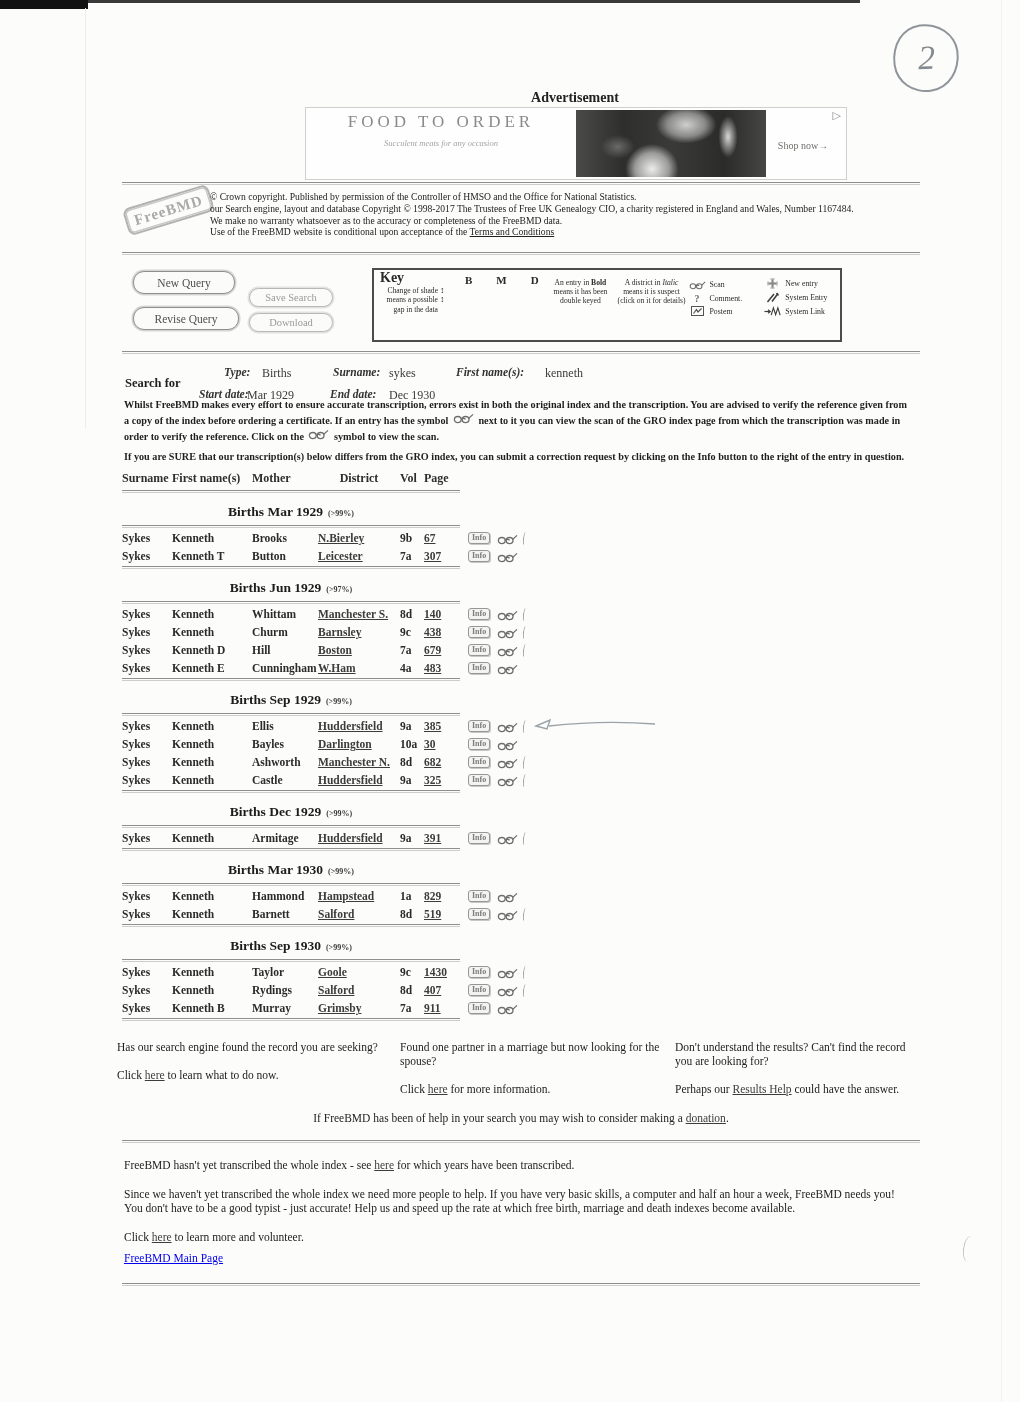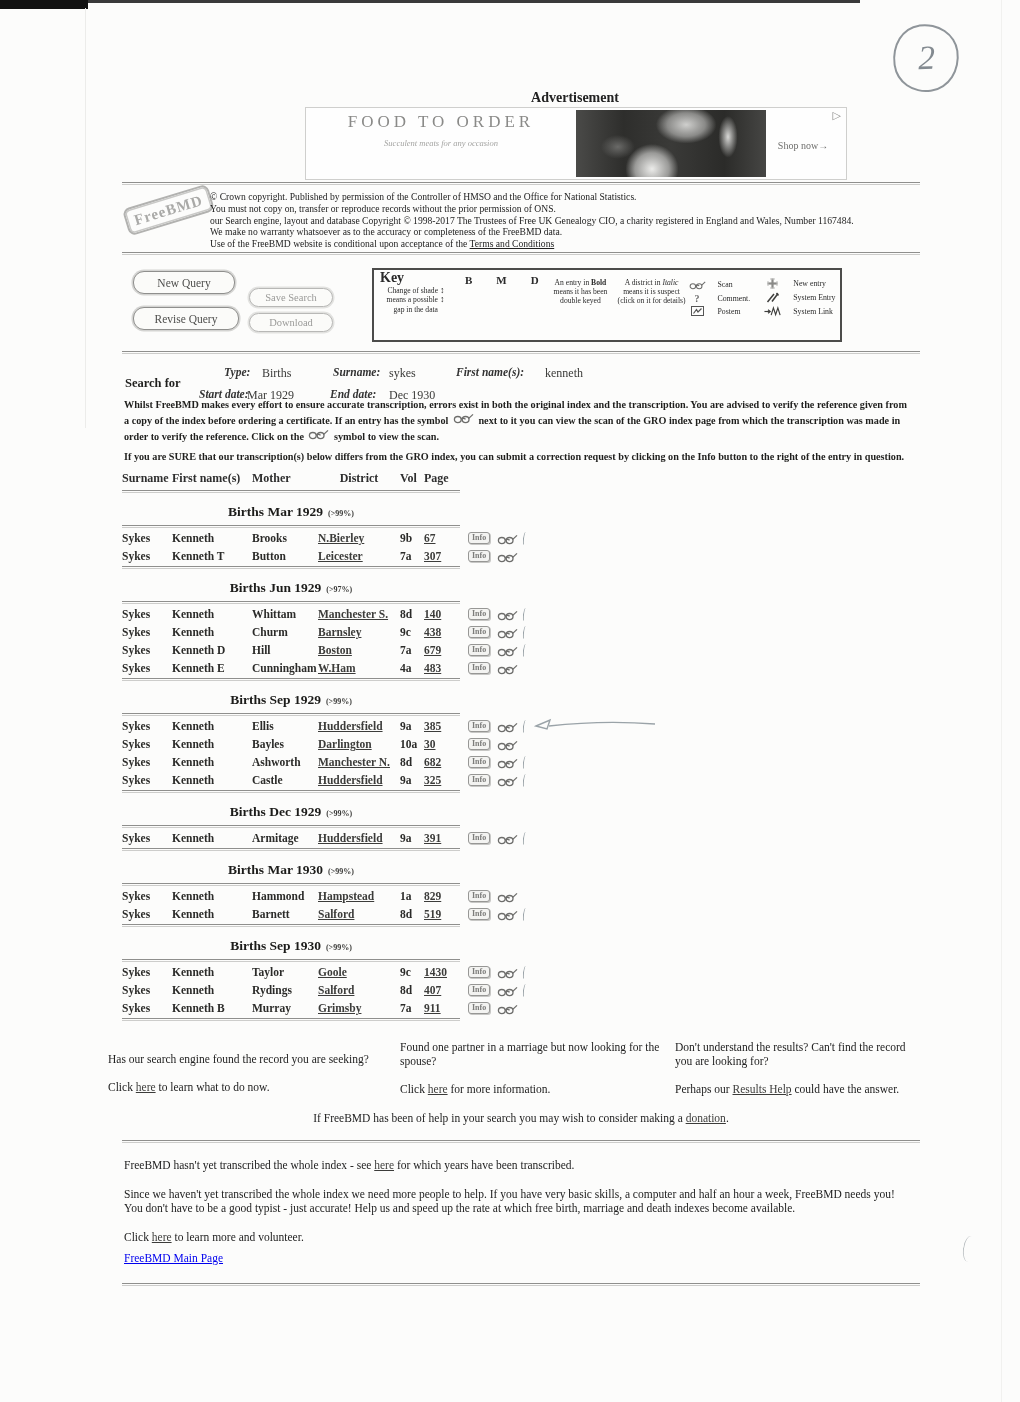--- a/index.html
+++ b/index.html
@@ -48,21 +48,21 @@
            background:#fdfdfc;display:flex;font-size:7.6px;line-height:9.2px;color:#2a2a2a;}
   .key-c1{width:92px;padding:3px 0 0 6px;}
   .key-title{font-size:14px;font-weight:bold;}
   .key-shade{display:flex;margin-top:4px;}
   .key-shade-text{width:58px;text-align:right;}
   .key-arrows{display:flex;flex-direction:column;margin-left:2px;font-size:9px;font-weight:bold;}
   .key-bmd{width:88px;display:flex;gap:24px;padding-top:6px;font-size:11px;font-weight:bold;}
   .key-note{width:74px;padding-top:8px;text-align:center;}
   .key-note2{width:80px;padding-top:8px;text-align:center;}
   .key-leg{width:82px;padding-top:8px;display:flex;flex-direction:column;gap:3px;}
-  .key-leg-row{display:flex;align-items:center;gap:12px;font-size:7.8px;}
+  .key-leg-row{display:flex;align-items:center;gap:4px;font-size:7.8px;}
   .key-ic{width:17px;display:inline-flex;justify-content:center;color:#555;}
   
   .abs{position:absolute;}
   .lbl-i{font-style:italic;font-weight:bold;font-size:11.5px;color:#333;}
   .val{font-size:12px;color:#3a3a38;}
   .searchfor{font-weight:bold;font-size:12.5px;color:#1f1f1d;}
   .notice{position:absolute;left:124px;width:788px;font-weight:bold;font-size:10.2px;line-height:13.2px;color:#1f1f1d;}
   
   .results{position:absolute;left:122px;top:471px;width:560px;}
   .t-rule{width:338px;height:1px;border-top:1px solid #8f8f8d;border-bottom:1px solid #cdcdcb;margin:1px 0;}
@@ -114,21 +114,20 @@
     <div class="ad-choices">▷</div>
   </div>
 
   <div class="hr-full" style="top:182px;"></div>
 
   <div class="stamp">
     <span>FreeBMD</span>
   </div>
   <div class="copyright">
     <div>© Crown copyright. Published by permission of the Controller of HMSO and the Office for National Statistics.</div>
-    <div>You must not copy on, transfer or reproduce records without the prior permission of ONS.</div>
     <div>our Search engine, layout and database Copyright © 1998-2017 The Trustees of Free UK Genealogy CIO, a charity registered in England and Wales, Number 1167484.</div>
     <div>We make no warranty whatsoever as to the accuracy or completeness of the FreeBMD data.</div>
     <div><span>Use of the FreeBMD website is conditional upon acceptance of the </span><a href="#">Terms and Conditions</a></div>
   </div>
 
   <div class="hr-full" style="top:252px;"></div>
 
   <div class="btn" style="left:133px;top:271px;width:100px;height:21px;">New Query</div>
   <div class="btn" style="left:133px;top:307px;width:104px;height:21px;">Revise Query</div>
   <div class="btn btn-light" style="left:249px;top:288px;width:82px;height:17px;font-size:10.5px;">Save Search</div>
@@ -639,21 +638,21 @@
                 <path d="M8 8.2 q2.2 -1.8 4.6 0"></path>
                 <path d="M15.8 7.4 L20 3.4"></path>
               </g>
             </svg>
           </span>
         </div>
         <div class="t-rule"></div>
       </div>
   </div>
 
-  <div class="help-col" style="left:108px;width:268px;margin-top:12px;">
+  <div class="help-col" style="left:117px;width:268px;">
     <div>Has our search engine found the record you are seeking?</div>
     <div class="help-a"><span>Click </span><a href="#">here</a><span> to learn what to do now.</span></div>
   </div>
   <div class="help-col" style="left:400px;width:262px;">
     <div>Found one partner in a marriage but now looking for the spouse?</div>
     <div class="help-a"><span>Click </span><a href="#">here</a><span> for more information.</span></div>
   </div>
   <div class="help-col" style="left:675px;width:242px;">
     <div>Don't understand the results? Can't find the record you are looking for?</div>
     <div class="help-a"><span>Perhaps our </span><a href="#">Results Help</a><span> could have the answer.</span></div>

